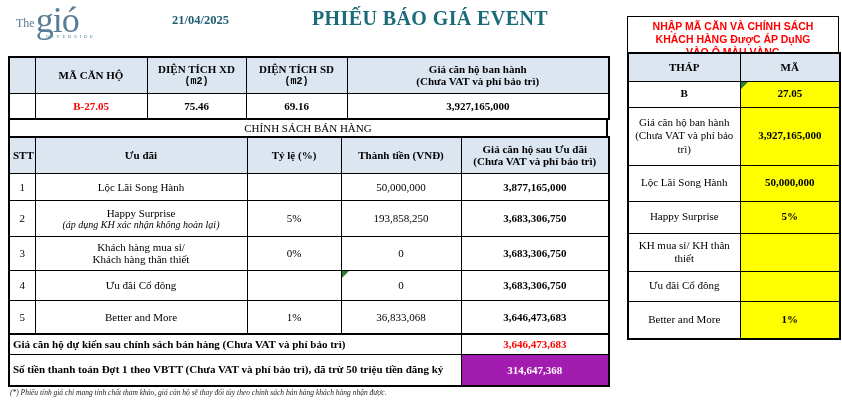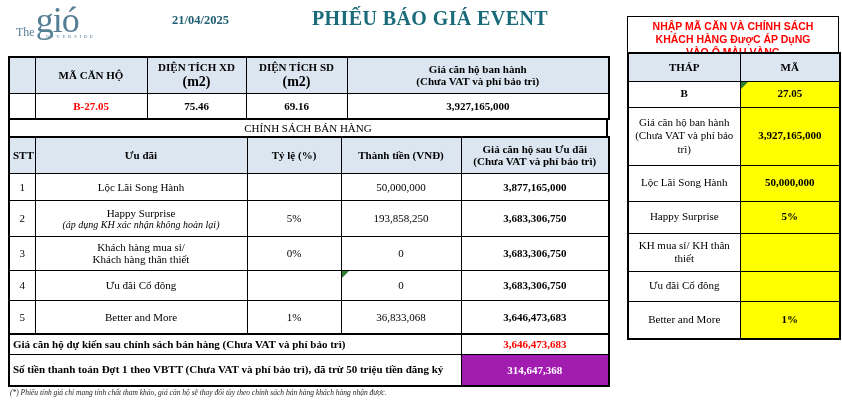--- a/index.html
+++ b/index.html
@@ -1,21 +1,21 @@
 <!DOCTYPE html>
 <html><head>
 <meta charset="utf-8">
 <style>
   html,body{margin:0;padding:0;background:#fff;}
   #canvas{position:relative;width:842px;height:402px;background:#fff;overflow:hidden;
           font-family:"Liberation Serif",serif;color:#000;font-size:11px;}
 
   
   #logo{position:absolute;left:16px;top:2px;color:#567f95;line-height:1;}
-  .logo-line{display:flex;align-items:flex-end;}
+  .logo-line{display:flex;align-items:center;}
   .logo-the{font-size:12px;margin-top:6px;margin-right:1px;}
   .logo-main{font-size:36px;letter-spacing:-1px;font-weight:400;}
   .logo-sub{font-size:5px;letter-spacing:2.6px;margin-left:30px;margin-top:-4px;}
   #date{position:absolute;left:172px;top:13px;font-weight:bold;font-size:12.5px;color:#1f5f73;}
   #title{position:absolute;left:280px;top:7px;width:300px;text-align:center;
          font-weight:bold;font-size:20px;color:#1a6b7a;letter-spacing:.4px;}
 
   
   #notice{position:absolute;left:627px;top:16px;width:212px;height:47px;border:1.5px solid #000;
           box-sizing:border-box;display:flex;align-items:center;justify-content:center;text-align:center;
@@ -34,21 +34,21 @@
   .flag-cell{position:relative;}
   .corner-flag{position:absolute;left:0;top:0;width:0;height:0;
                border-top:7px solid #2e7d32;border-right:7px solid transparent;}
 
   
   #main{position:absolute;left:8px;top:56px;width:600px;}
   #main table{width:600px;border:2px solid #000;}
   #section-bar{width:600px;height:20px;border:2px solid #000;box-sizing:border-box;margin-top:-2px;
                display:flex;align-items:center;justify-content:center;font-weight:normal;}
   .stack{margin-top:-2px;border-radius:25px;}
-  .sub{font-size:14px;}
+  .sub{font-size:10px;font-family:Liberation Mono, monospace;}
   .note{font-style:italic;font-size:10px;}
 
   
   #side{position:absolute;left:627px;top:52px;width:212px;}
   #side table{width:212px;border:2px solid #000;}
   #side td{text-align:center;line-height:1.2;}
 
   #footnote{position:absolute;left:10px;top:388px;width:560px;
             font-size:7.5px;font-style:italic;color:#222;}
 </style>

